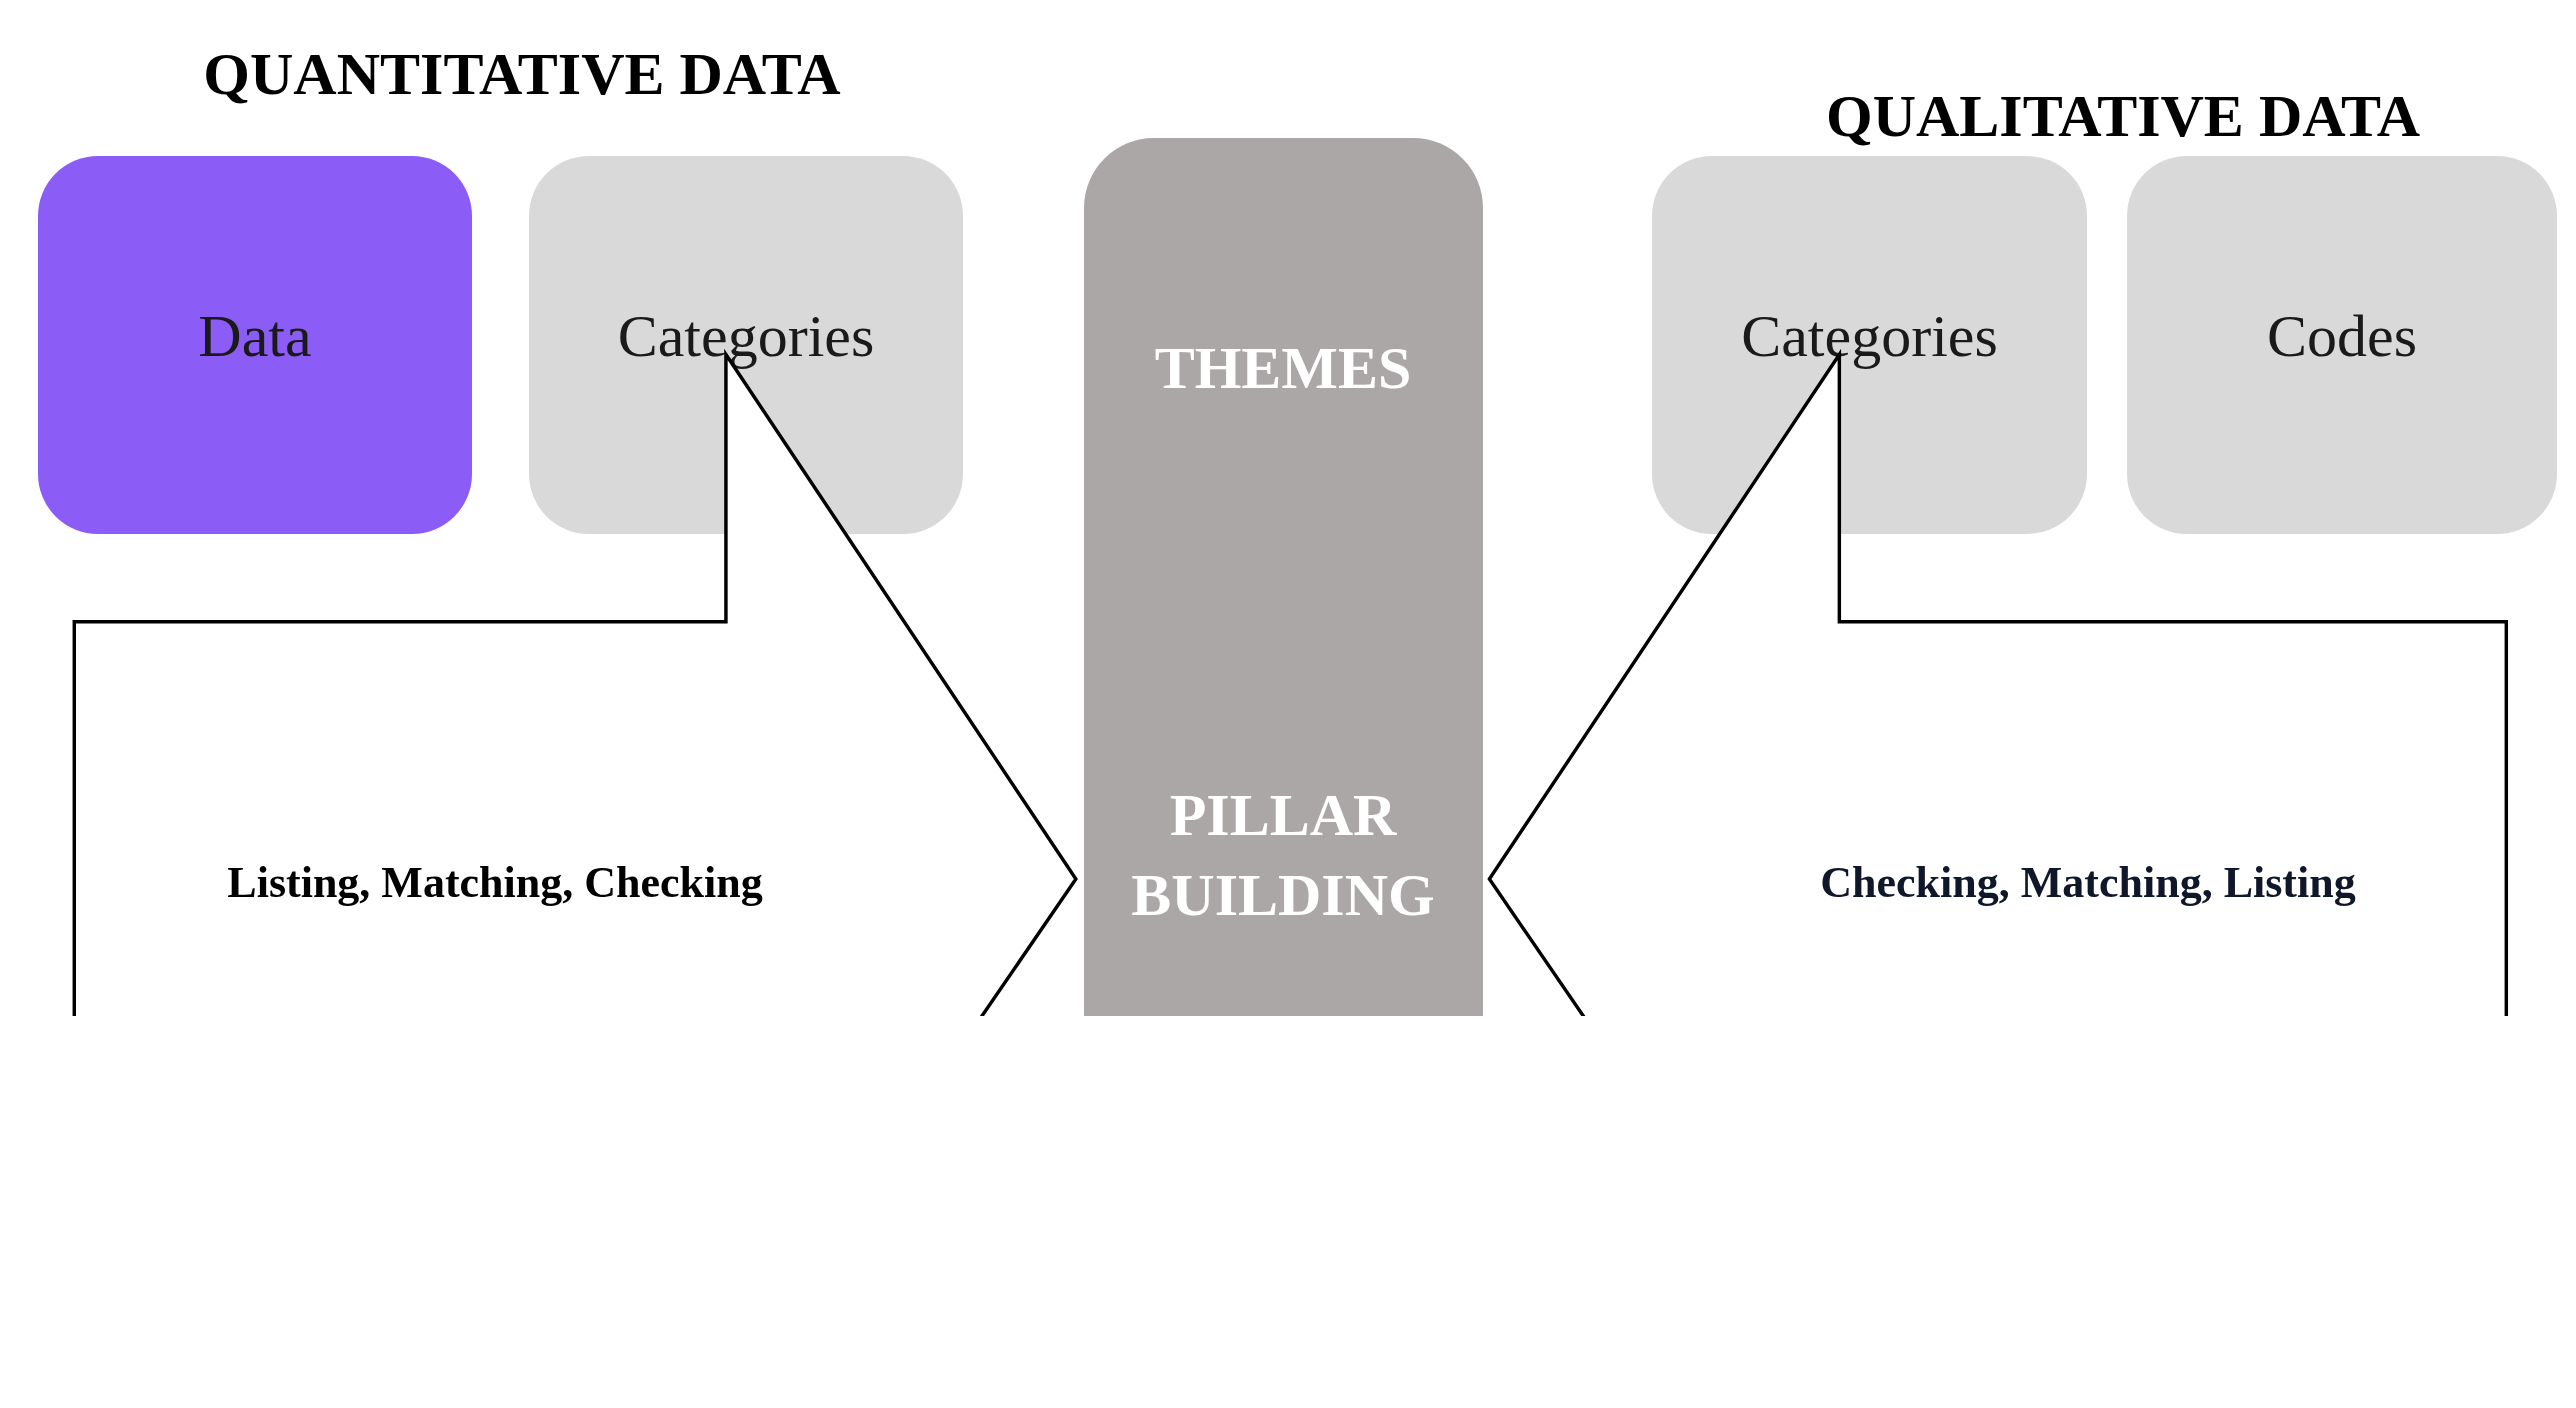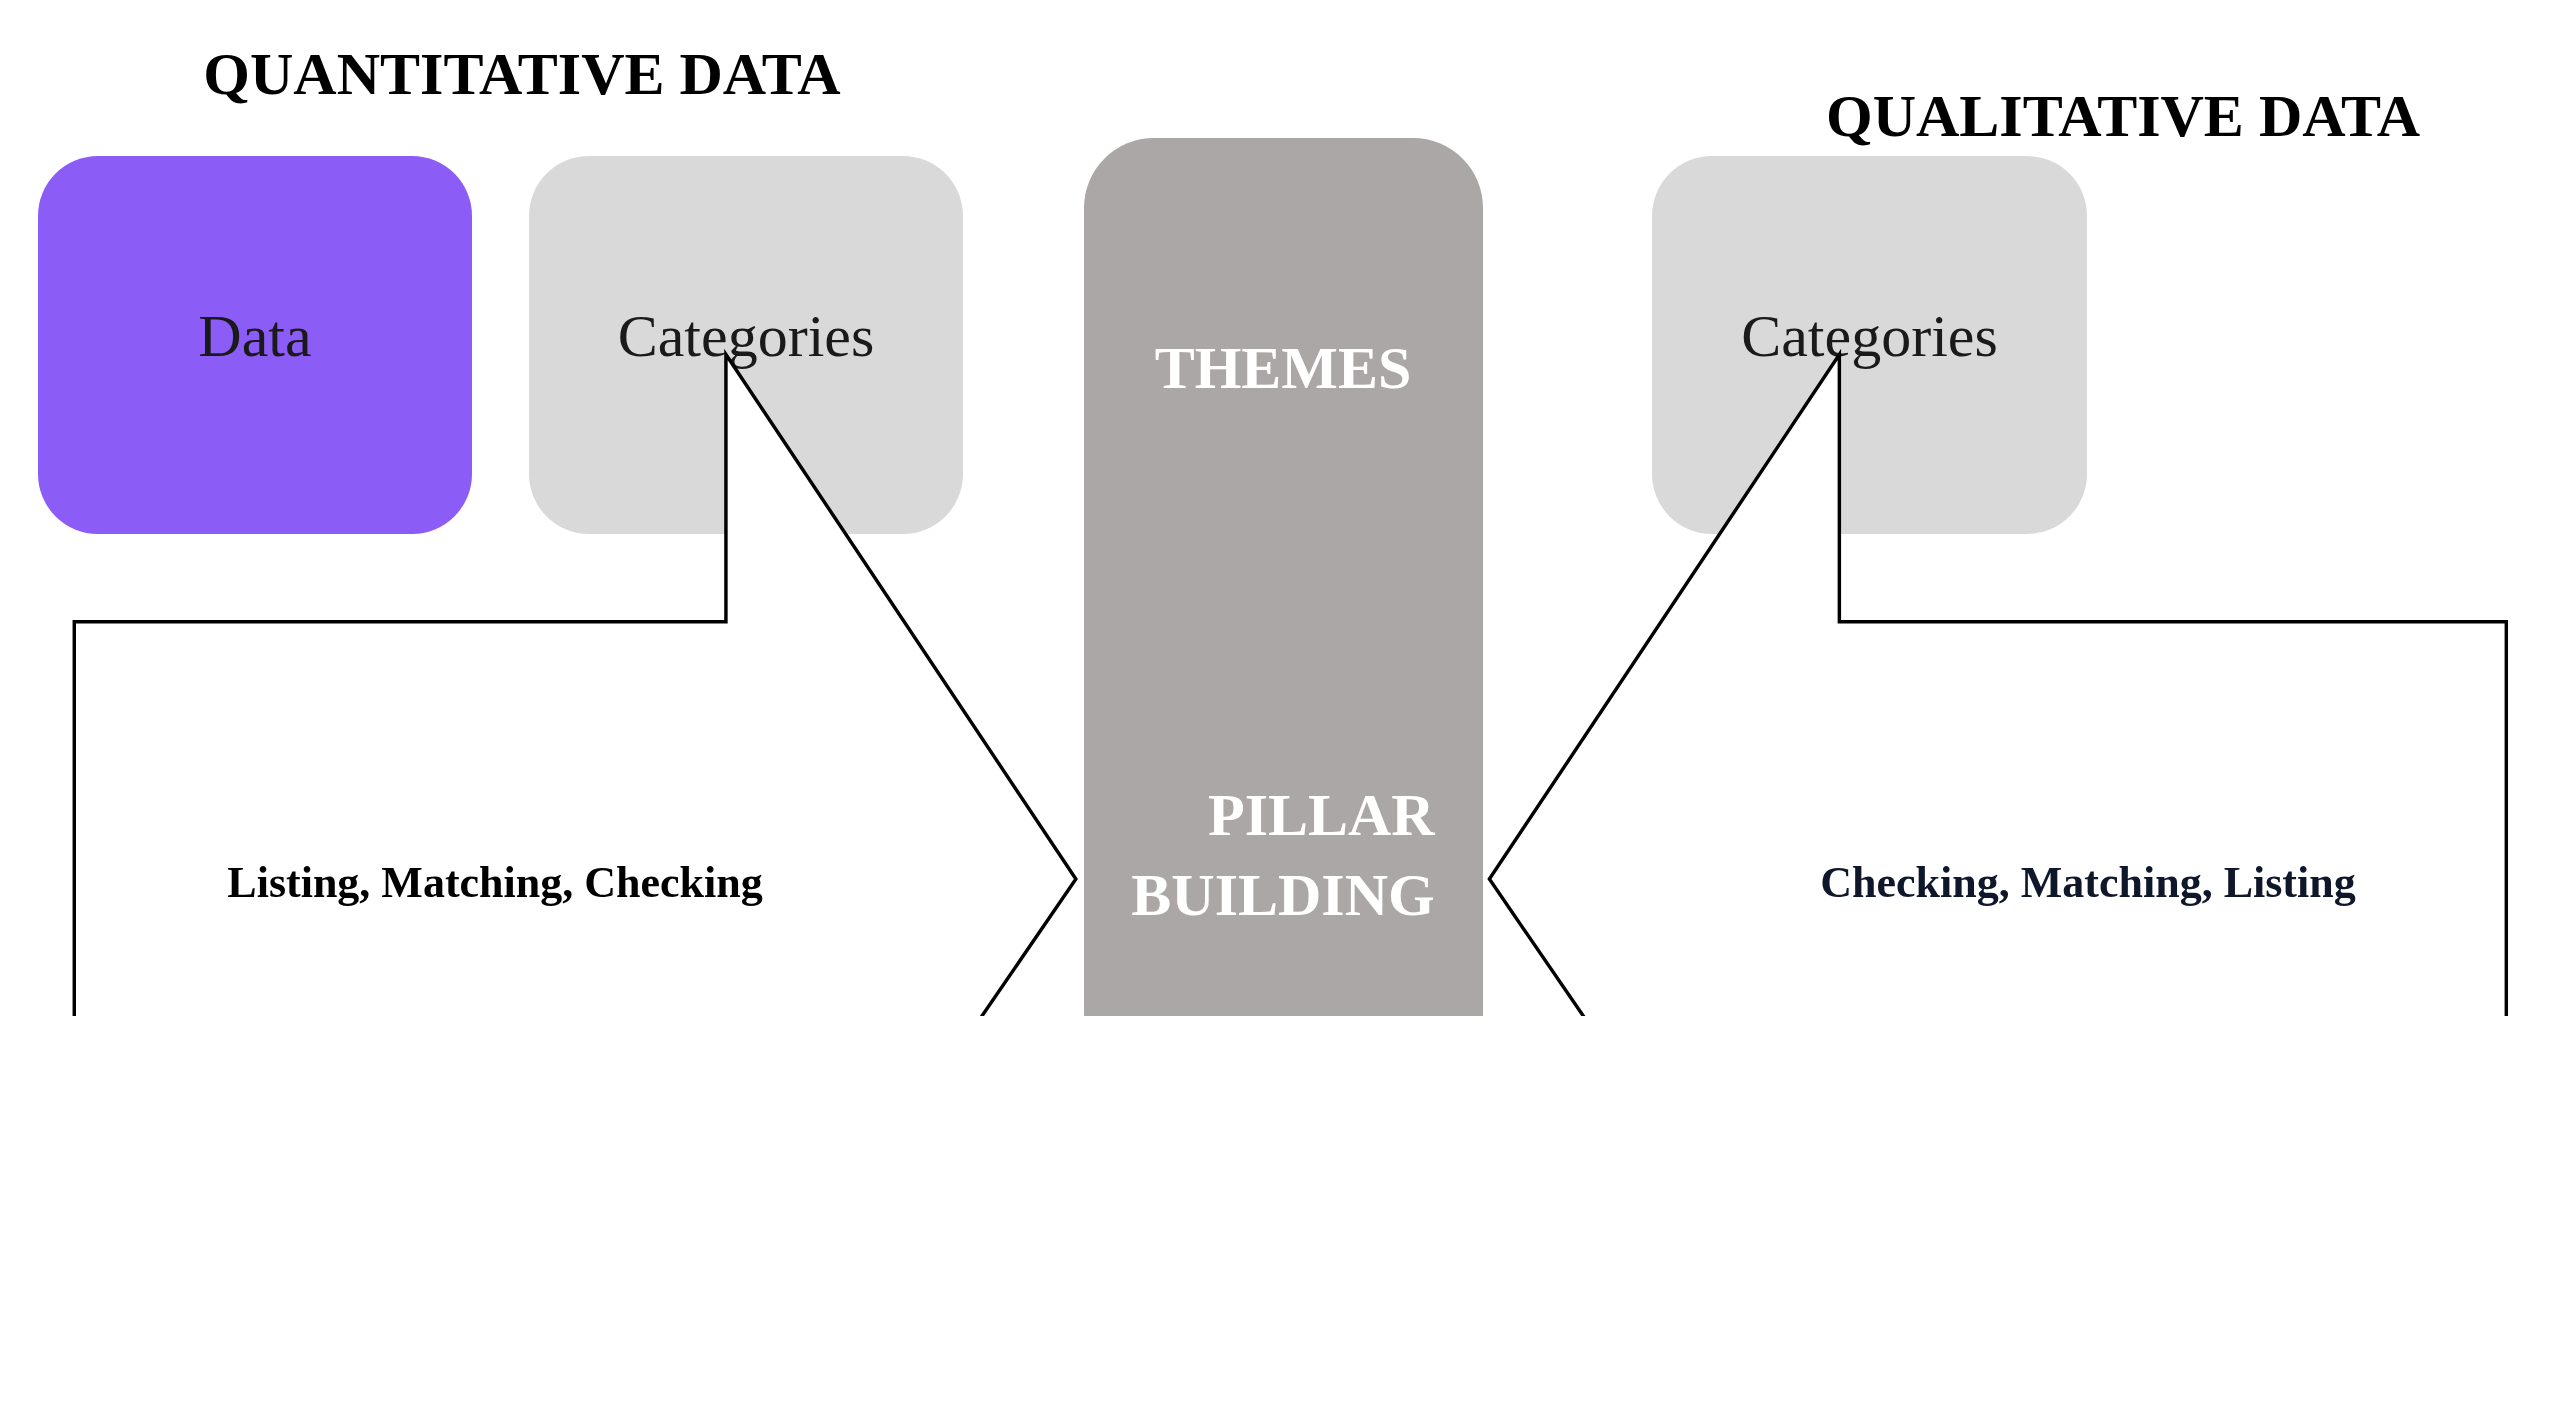--- a/index.html
+++ b/index.html
@@ -83,33 +83,36 @@
   </div>
 
   <div class="abs box" style="left: 529px; top: 156px; width: 434px; height: 378px; background-color: rgb(217, 217, 217);">
     <span class="box-label" style="color: rgb(26, 26, 26);">Categories</span>
   </div>
 
   <div class="abs box" style="left: 1652px; top: 156px; width: 435px; height: 378px; background-color: rgb(217, 217, 217);">
     <span class="box-label" style="color: rgb(26, 26, 26);">Categories</span>
   </div>
 
+  <div class="abs box" style="left: 2127px; top: 156px; width: 430px; height: 378px; background-color: rgb(217, 217, 217);">
+    <span class="box-label" style="color: rgb(26, 26, 26);">Codes</span>
+  </div>
 
   <svg class="arrow-layer" viewBox="0 0 3364 1840" aria-hidden="true">
     <polygon points="97,812 948,812 948,463 1405,1148 948,1814 948,1490 97,1490" stroke-width="4.5" stroke-linejoin="miter" fill="#ffffff" stroke="#000000"></polygon>
     <polygon points="3273,812 2402,812 2402,463 1945,1148 2402,1814 2402,1490 3273,1490" stroke-width="4.5" stroke-linejoin="miter" fill="#ffffff" stroke="#000000"></polygon>
   </svg>
 
   <div class="abs centered arrow-label" style="left: 495px; top: 882px; color: rgb(0, 0, 0);">Listing, Matching, Checking</div>
 
   <div class="abs centered arrow-label" style="left: 2088px; top: 882px; color: #0f172a;">Checking, Matching, Listing</div>
 
   <div class="abs pillar" style="left: 1084px; top: 138px; width: 399px; height: 1254px; background-color: rgb(171, 167, 167);"></div>
 
   <div class="abs centered pillar-label" style="left: 1283px; top: 368px; color: rgb(255, 255, 255);">THEMES</div>
 
-  <div class="abs centered pillar-label pillar-label-multiline" style="left: 1283px; top: 855px; color: rgb(255, 255, 255); text-align: right;">
+  <div class="abs centered pillar-label pillar-label-multiline" style="left: 1283px; top: 855px; color: rgb(255, 255, 255);">
     <div>PILLAR</div>
     <div>BUILDING</div>
   </div>
 
 </div>
 
 
 </body></html>

